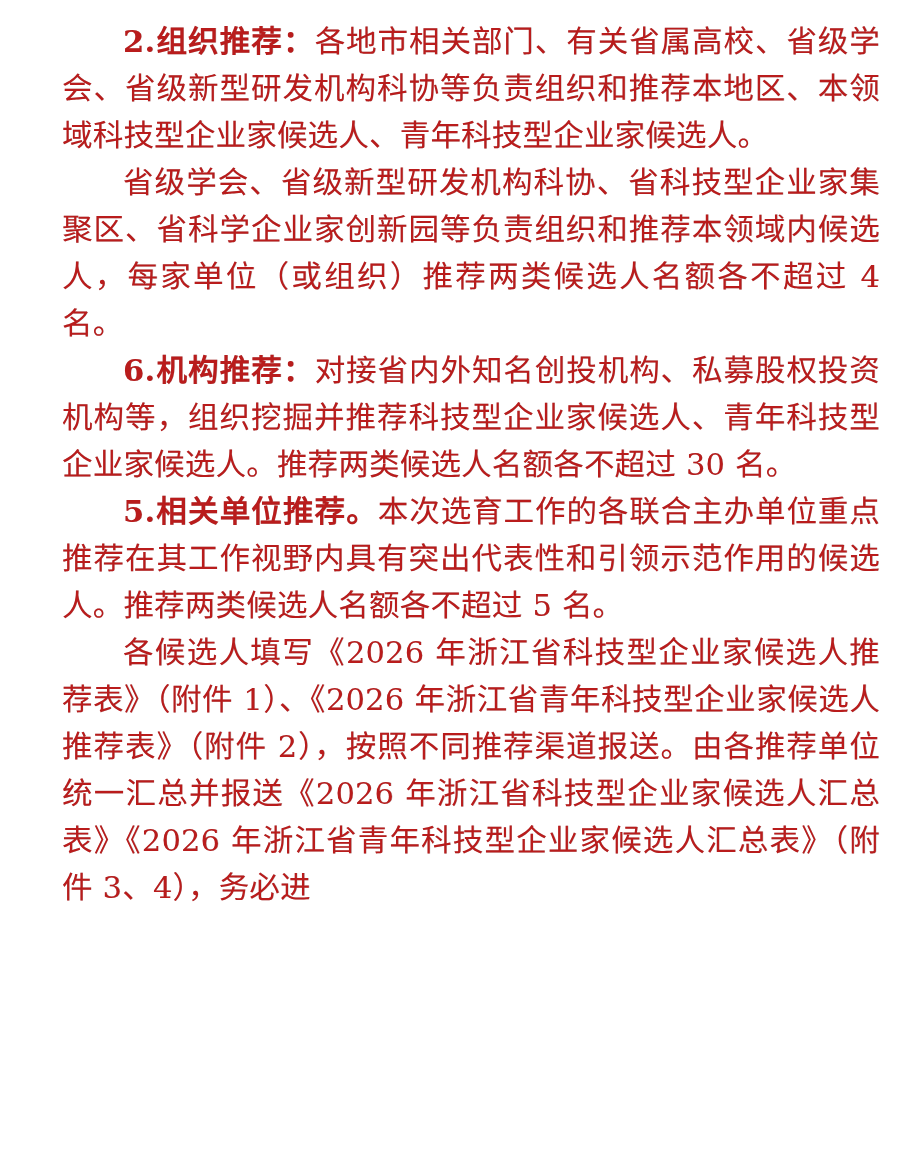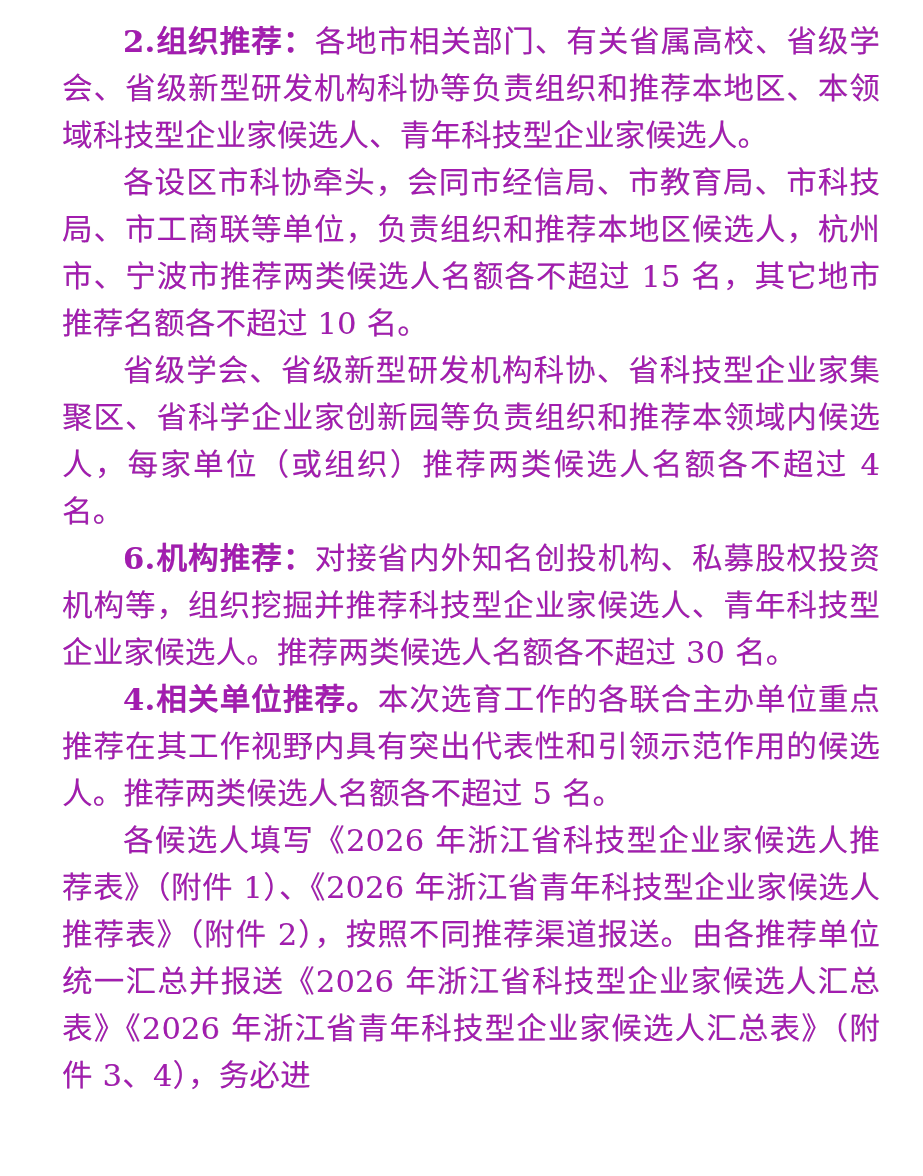--- a/index.html
+++ b/index.html
@@ -32,21 +32,21 @@
   }
 
   .para {
     margin: 0;
     padding: 0;
     text-indent: 2em;
     text-align: justify;
     text-justify: inter-ideograph;
     font-size: 30.5px;
     line-height: 47px;
-    color: #a21caf;
+    color: #b91c1c;
     letter-spacing: 0.2px;
     word-break: break-all;
     text-shadow: 0.35px 0.35px 0 rgba(20,20,20,0.28);
   }
 
   
   .lead {
     font-weight: 700;
     letter-spacing: 0.4px;
   }
@@ -54,35 +54,32 @@
 </head>
 <body>
 
 <div id="page">
   <div id="body-col">
 
     <p class="para">
       <span class="lead">2.组织推荐：</span><span>各地市相关部门、有关省属高校、省级学会、省级新型研发机构科协等负责组织和推荐本地区、本领域科技型企业家候选人、青年科技型企业家候选人。</span>
     </p>
 
-    <p class="para">
-      <span class="lead"></span><span>各设区市科协牵头，会同市经信局、市教育局、市科技局、市工商联等单位，负责组织和推荐本地区候选人，杭州市、宁波市推荐两类候选人名额各不超过 15 名，其它地市推荐名额各不超过 10 名。</span>
-    </p>
 
 
     <p class="para">
       <span class="lead"></span><span>省级学会、省级新型研发机构科协、省科技型企业家集聚区、省科学企业家创新园等负责组织和推荐本领域内候选人，每家单位（或组织）推荐两类候选人名额各不超过 4 名。</span>
     </p>
 
     <p class="para">
       <span class="lead">6.机构推荐：</span><span>对接省内外知名创投机构、私募股权投资机构等，组织挖掘并推荐科技型企业家候选人、青年科技型企业家候选人。推荐两类候选人名额各不超过 30 名。</span>
     </p>
 
     <p class="para">
-      <span class="lead">4.相关单位推荐。</span><span>本次选育工作的各联合主办单位重点推荐在其工作视野内具有突出代表性和引领示范作用的候选人。推荐两类候选人名额各不超过 5 名。</span>
+      <span class="lead">5.相关单位推荐。</span><span>本次选育工作的各联合主办单位重点推荐在其工作视野内具有突出代表性和引领示范作用的候选人。推荐两类候选人名额各不超过 5 名。</span>
     </p>
 
     <p class="para">
       <span class="lead"></span><span>各候选人填写《2026 年浙江省科技型企业家候选人推荐表》（附件 1）、《2026 年浙江省青年科技型企业家候选人推荐表》（附件 2），按照不同推荐渠道报送。由各推荐单位统一汇总并报送《2026 年浙江省科技型企业家候选人汇总表》《2026 年浙江省青年科技型企业家候选人汇总表》（附件 3、4），务必进</span>
     </p>
 
   </div>
 </div>
 
 </body></html>

